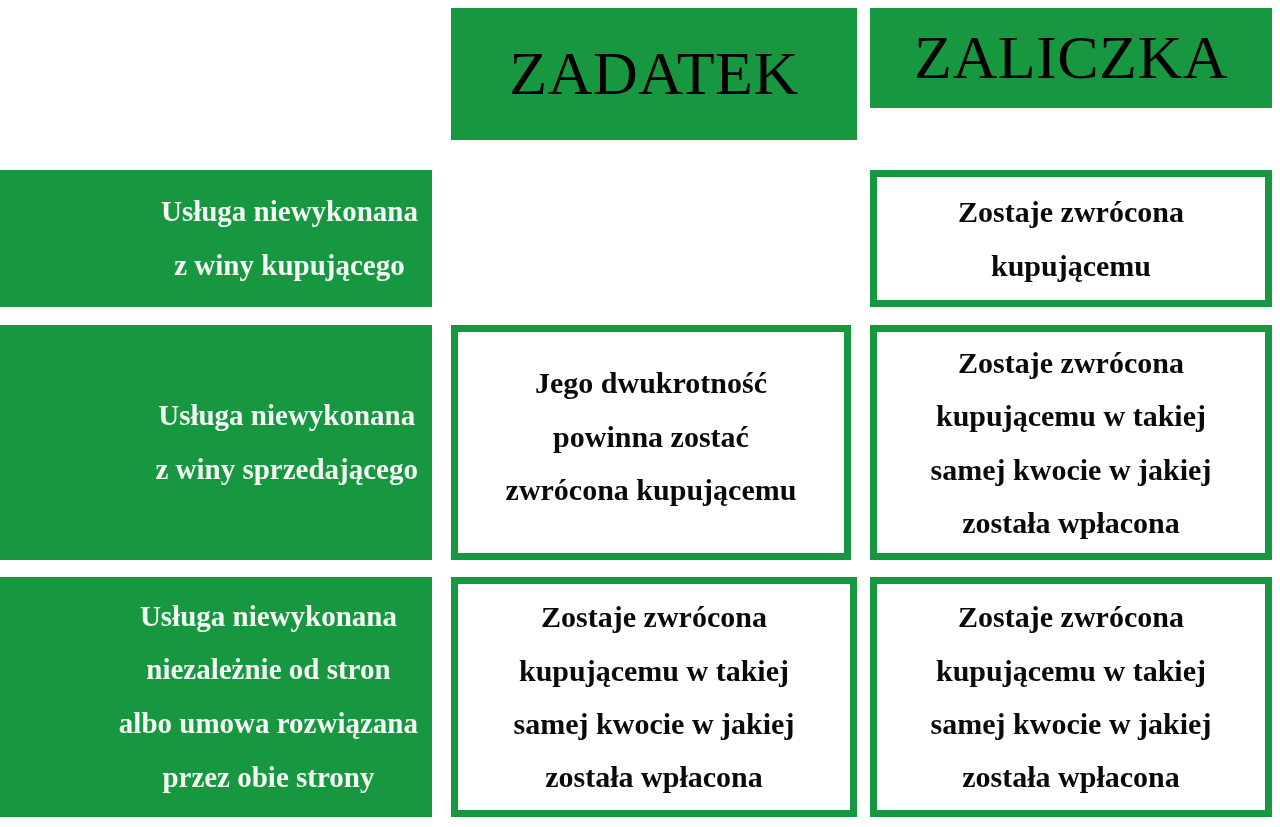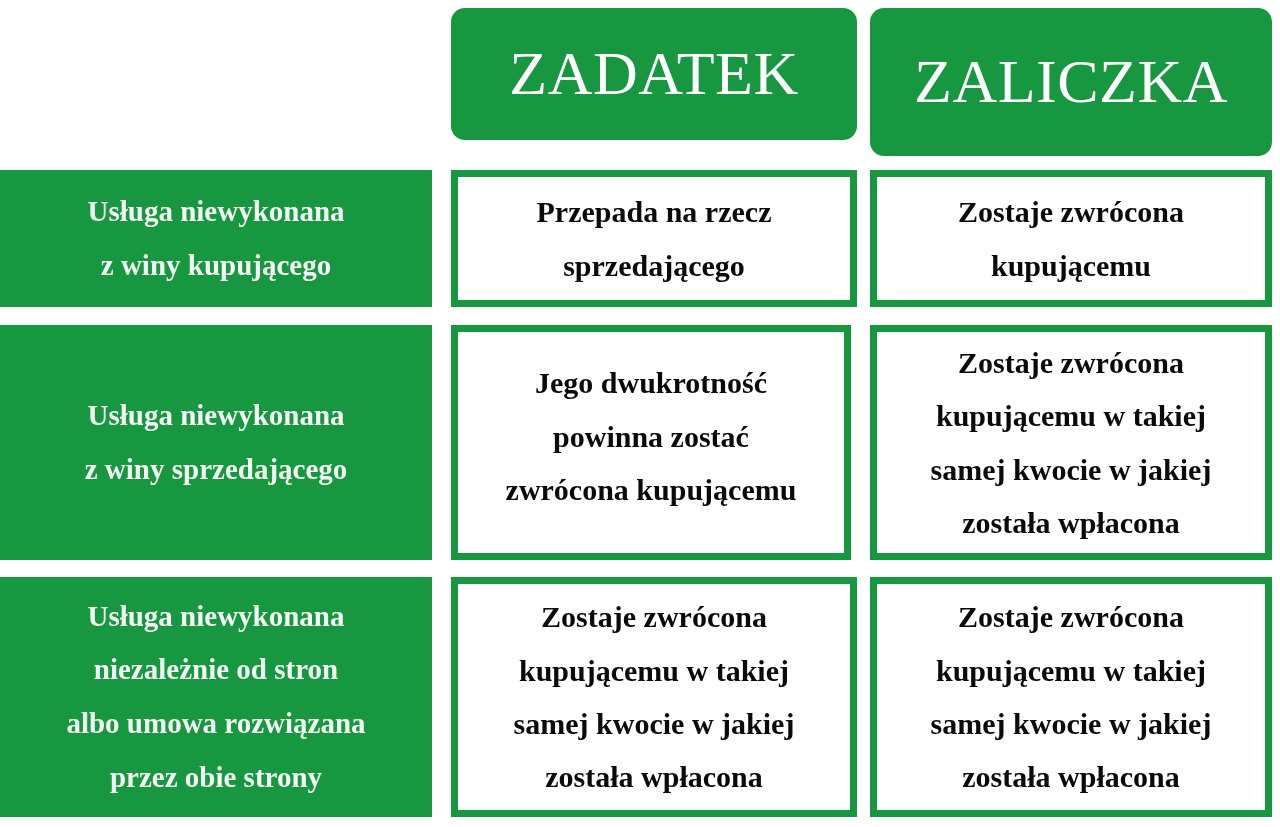--- a/index.html
+++ b/index.html
@@ -30,36 +30,36 @@
     justify-content: center;
     text-align: center;
   }
 
   
   .head-blank {
     background: #ffffff;
   }
   .head-green {
     background: #17973F;
-    color: #ffffff;
+    color: #000000;
     font-weight: 400;
     letter-spacing: 0.5px;
-    border-radius: 14px;
   }
   .head-green .txt {
     font-size: 62px;
     line-height: 1.05;
     font-weight: 400;
     white-space: nowrap;
   }
 
   
   .crit {
     background: #17973F;
     color: #f4f8f4;
+    justify-content: flex-end;
   }
   .crit .txt {
     font-size: 29px;
     font-weight: bold;
     line-height: 1.85;
     padding: 0 14px;
   }
 
   
   .val {
@@ -85,31 +85,28 @@
 <div class="table">
 
   <div class="cell head-blank" style="left:0px; top:8px; width:432px; height:132px;">
     <span class="txt"></span>
   </div>
 
   <div class="cell head-green" style="left:451px; top:8px; width:406px; height:132px;">
     <span class="txt">ZADATEK</span>
   </div>
 
-  <div class="cell head-green" style="left:870px; top:8px; width:402px; height:148px;">
+  <div class="cell head-green" style="left:870px; top:8px; width:402px; height:100px;">
     <span class="txt">ZALICZKA</span>
   </div>
 
   <div class="cell crit" style="left:0px; top:170px; width:432px; height:137px;">
     <span class="txt">Usługa niewykonana<br>z winy kupującego</span>
   </div>
 
-  <div class="cell val" style="left:451px; top:170px; width:406px; height:137px;">
-    <span class="txt">Przepada na rzecz<br>sprzedającego</span>
-  </div>
 
   <div class="cell val" style="left:870px; top:170px; width:402px; height:137px;">
     <span class="txt">Zostaje zwrócona<br>kupującemu</span>
   </div>
 
   <div class="cell crit" style="left:0px; top:325px; width:432px; height:235px;">
     <span class="txt">Usługa niewykonana<br>z winy sprzedającego</span>
   </div>
 
   <div class="cell val shift-up" style="left:451px; top:325px; width:400px; height:235px;">

